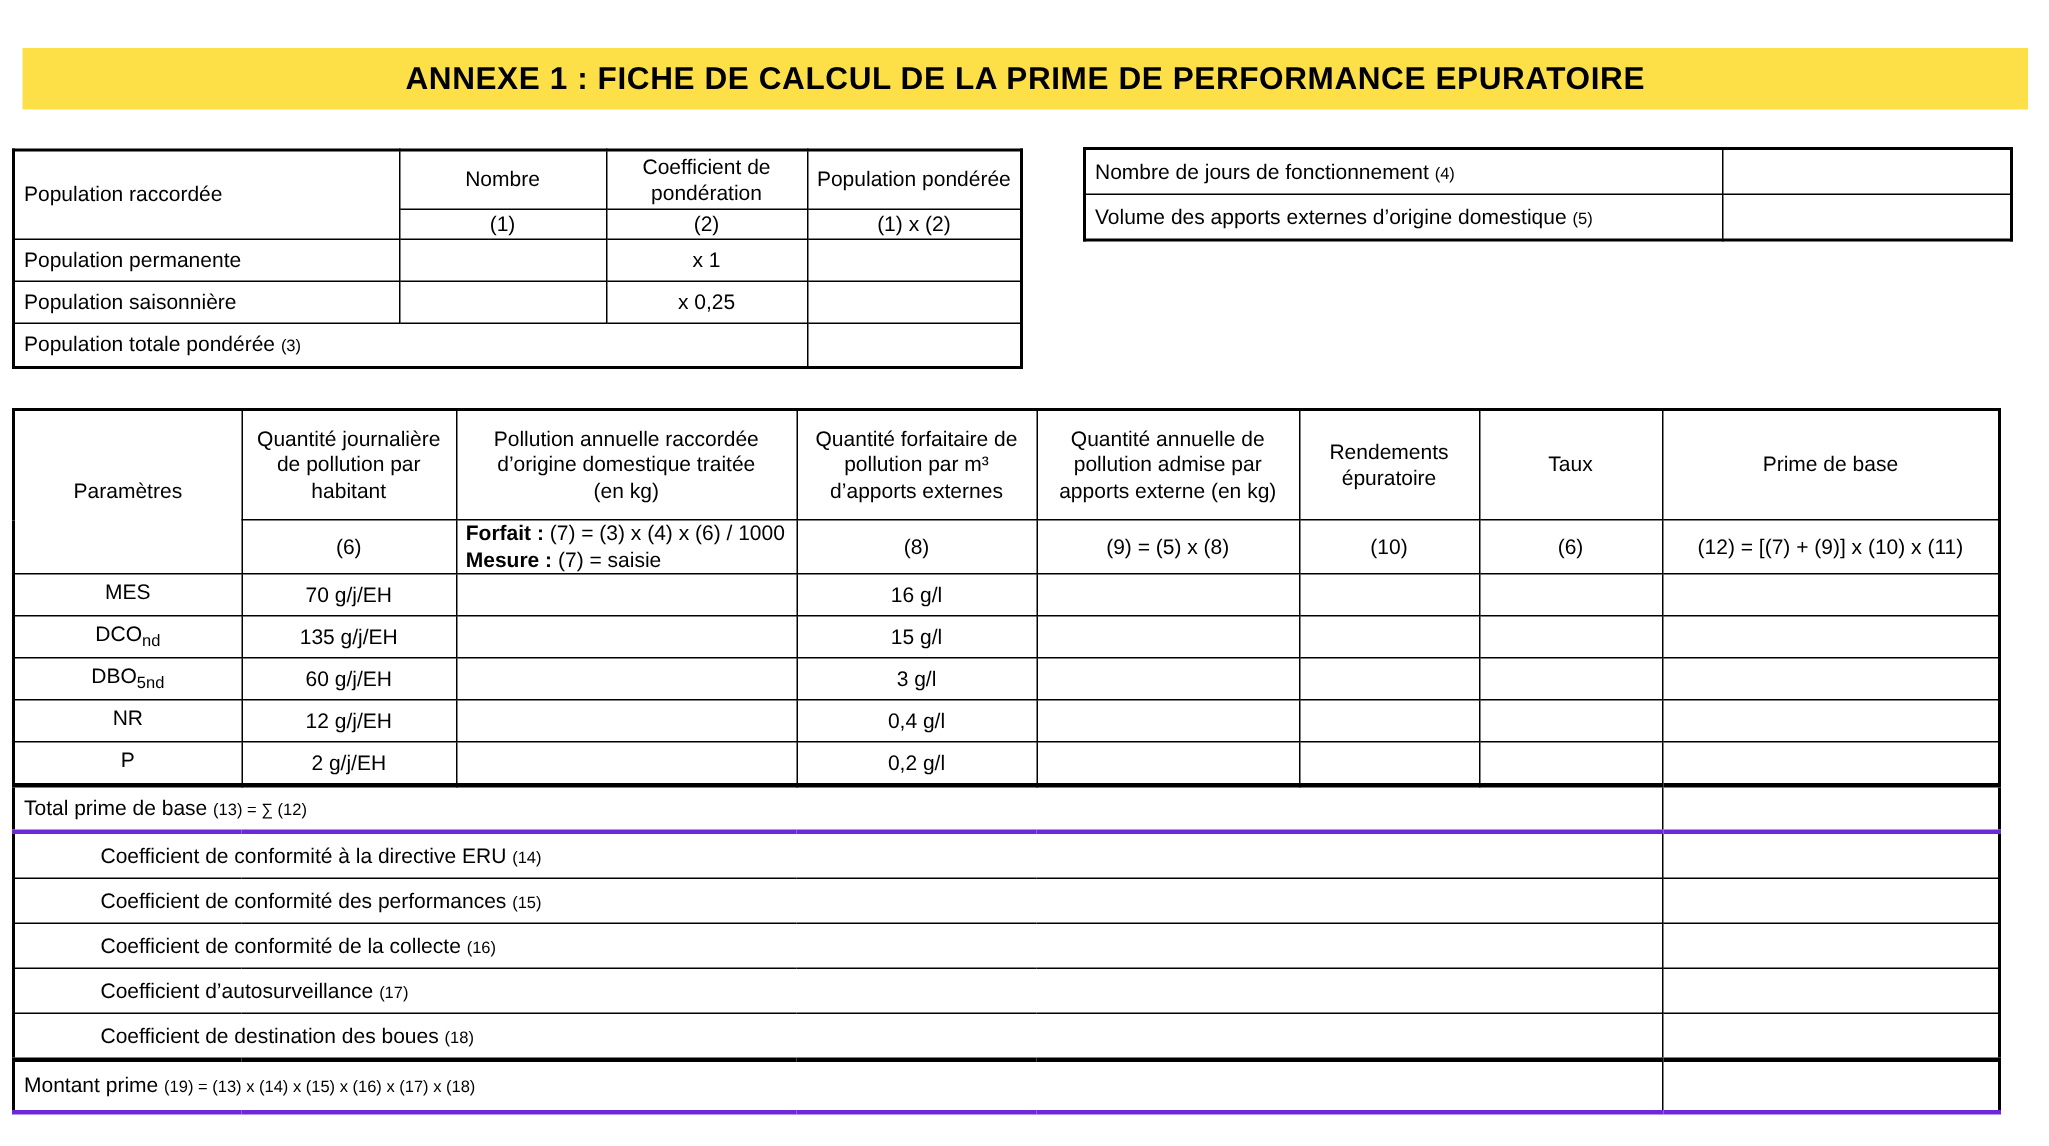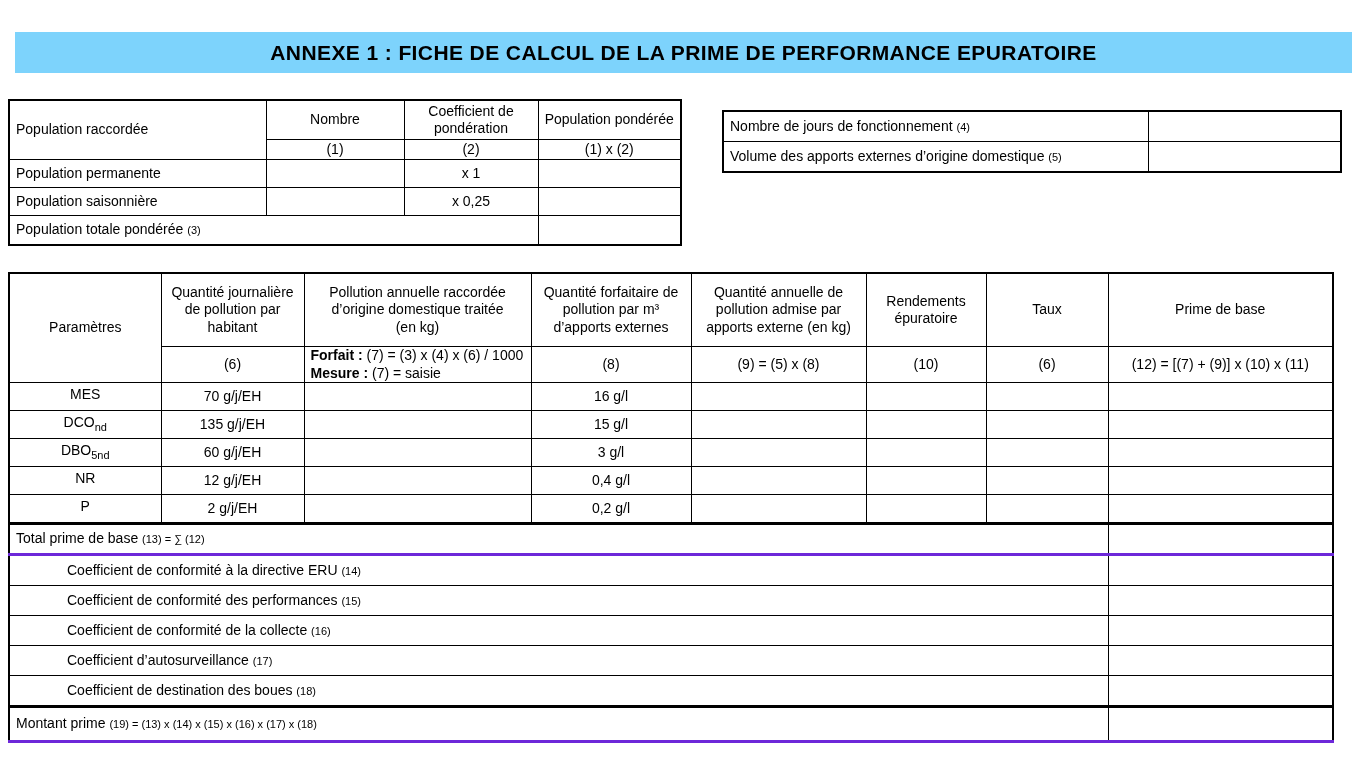--- a/index.html
+++ b/index.html
@@ -1,20 +1,20 @@
 <!DOCTYPE html>
 <html><head>
 <meta charset="utf-8">
 <style>
   html,body{margin:0;padding:0;background:#fff;}
   .page{position:relative;width:1366px;height:764px;background:#ffffff;
         font-family:"Liberation Sans",sans-serif;color:#000;overflow:hidden;}
 
   .banner{position:absolute;left:15px;top:32px;width:1337px;height:41px;
-          background:#7dd3fc;display:flex;align-items:center;justify-content:center;}
+          background:#fde047;display:flex;align-items:center;justify-content:center;}
   .banner span{font-weight:bold;font-size:21px;letter-spacing:.4px;white-space:nowrap;}
 
   table.tbl{position:absolute;border-collapse:collapse;table-layout:fixed;
             border:2px solid #000;}
   table.tbl td{border:1px solid #000;padding:0 6px;font-size:14px;
                vertical-align:middle;overflow:hidden;line-height:1.25;}
 
   .ctr{text-align:center;}
   .left{text-align:left;}
   .ref{font-size:11px;}
@@ -26,21 +26,21 @@
   .fm b{font-weight:bold;}
 
   
   .pop{left:8px;top:99px;width:672px;}
   .pop tr.hrow td{height:38px;}
   .pop tr.srow td{height:19px;}
   .pop tr.drow td{height:27px;}
   .pop tr.trow td{height:28px;}
 
   
-  .info{left:722px;top:110px;width:618px;}
+  .info{left:722px;top:98px;width:618px;}
   .info td{height:29px;}
 
   
   .main{left:8px;top:272px;width:1324px;}
   .main tr.hrow td{height:72px;}
   .main tr.srow td{height:32px;}
   .main tr.drow td{height:27px;}
   .main tr.crow td{height:29px;}
   .main tr.thick td{border-top:3px solid #000;border-bottom:3px solid #6d28d9;height:28px;}
   .main tr.mrow td{height:32px;}

